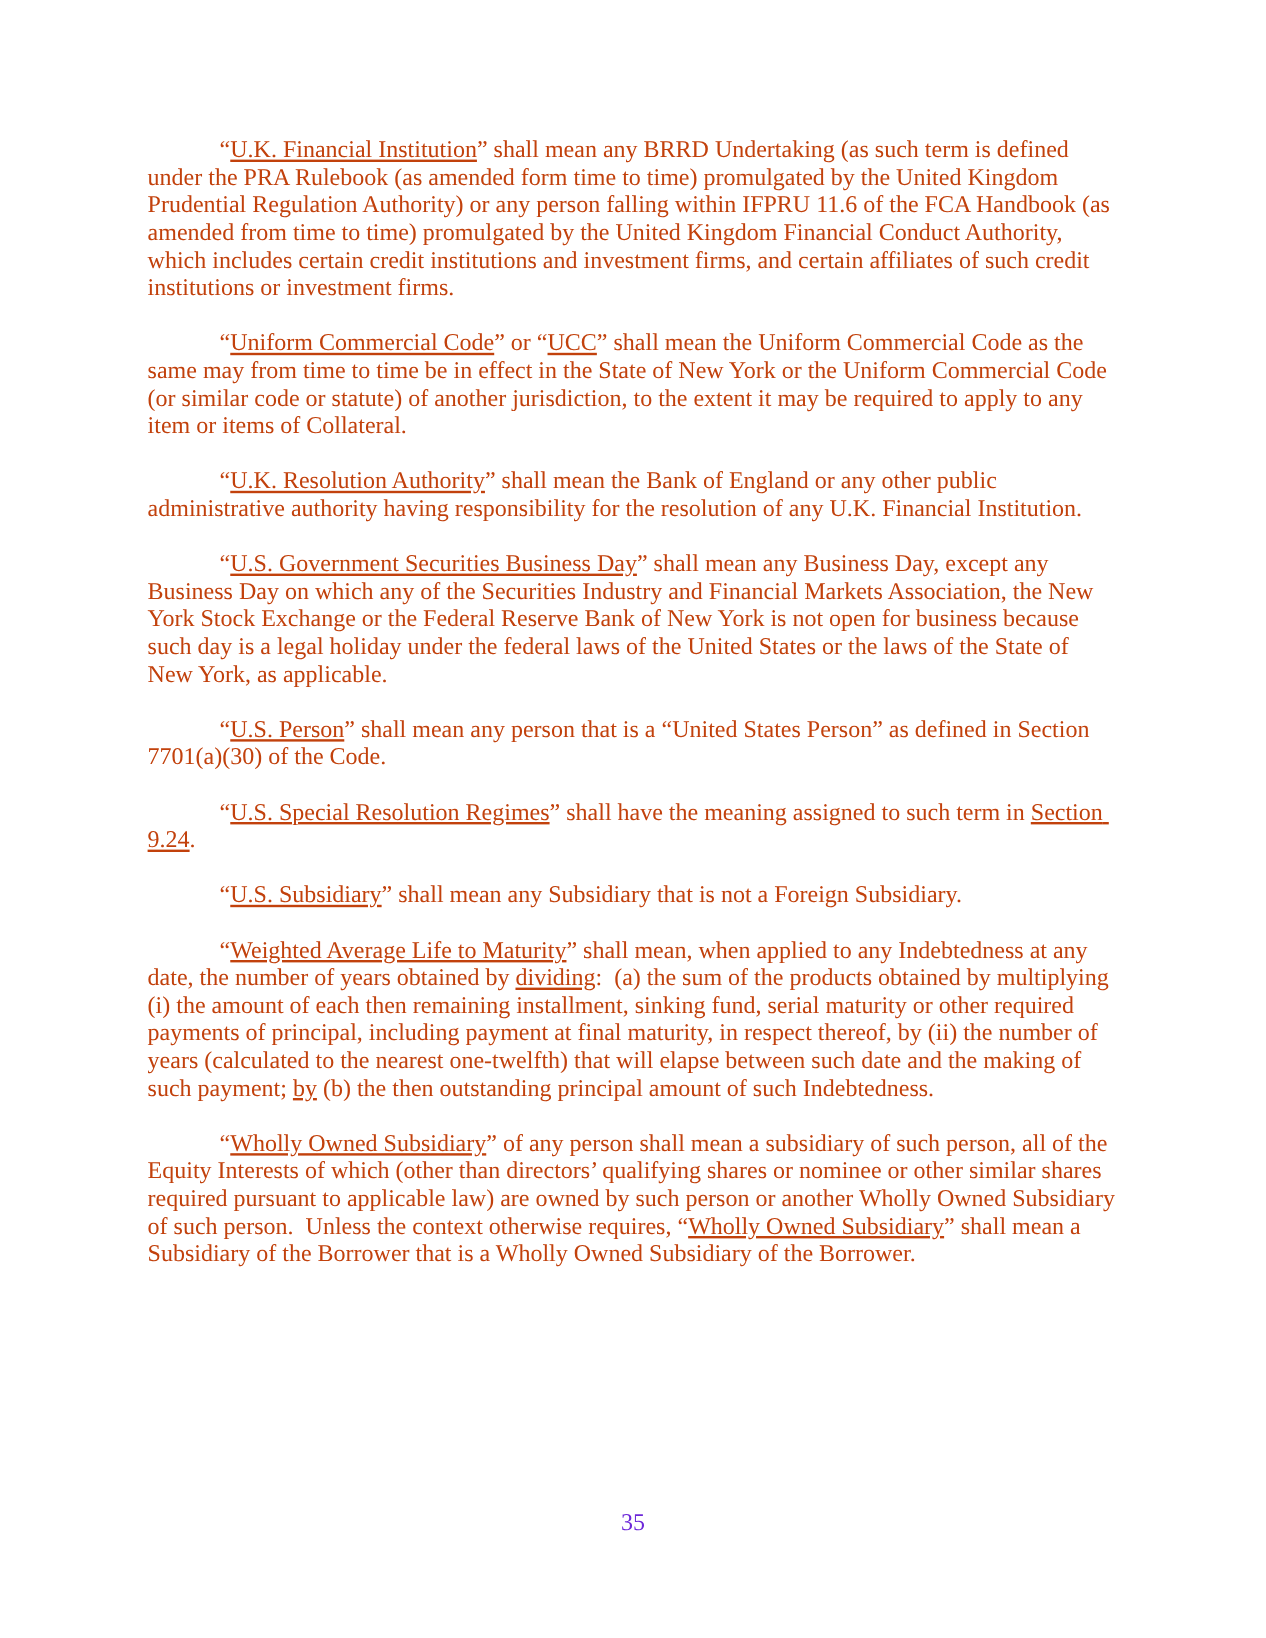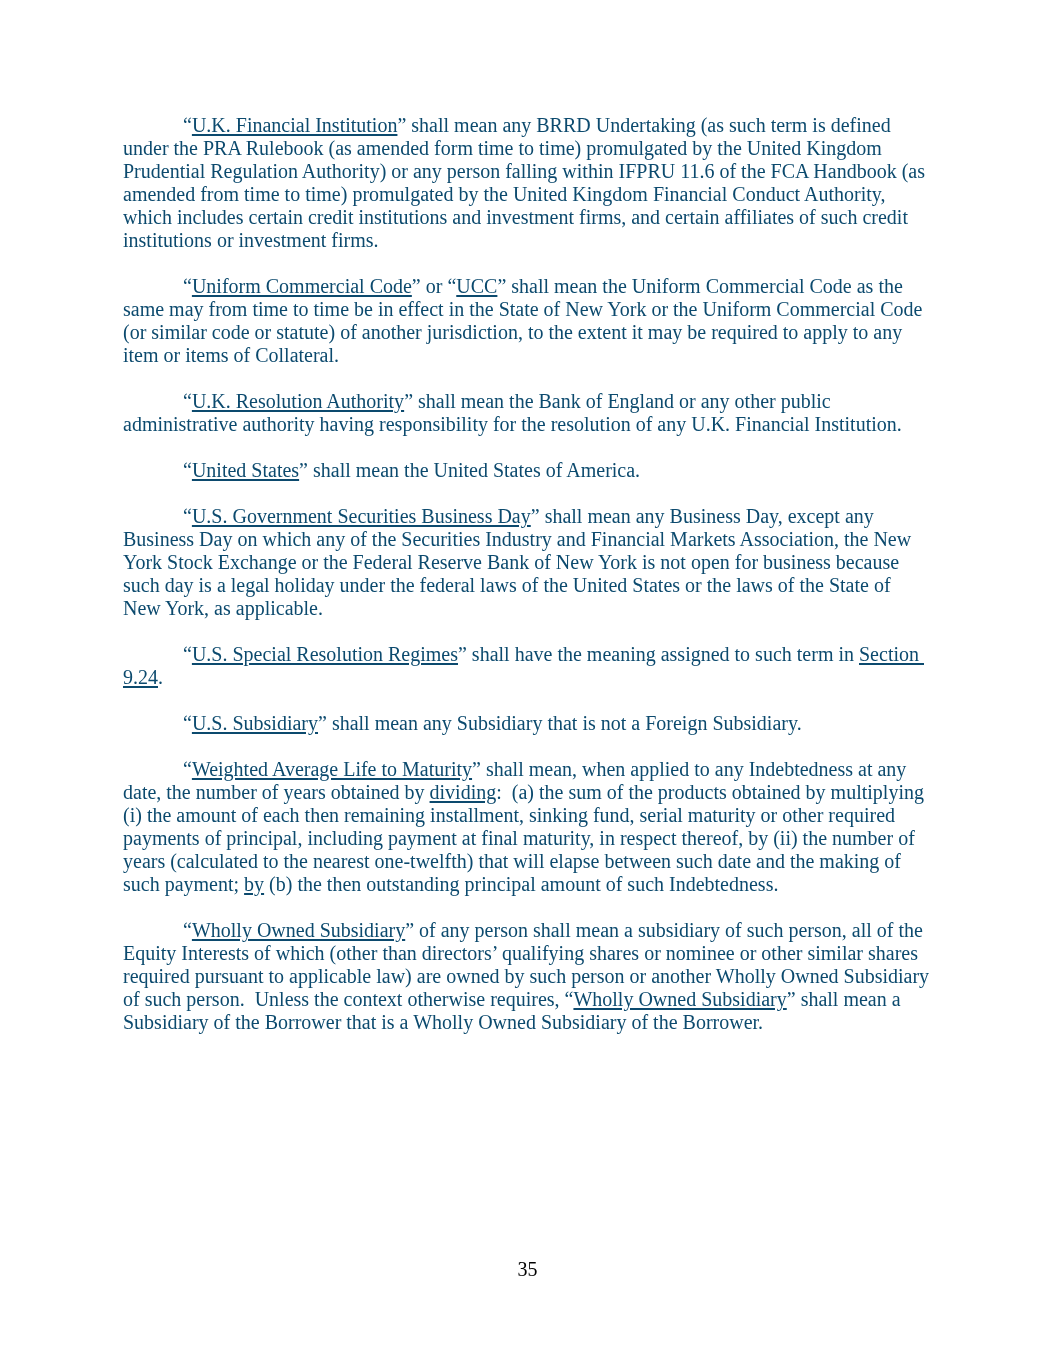--- a/index.html
+++ b/index.html
@@ -29,51 +29,51 @@
     left: 123px;
     width: 810px;
   }
   p.para {
     margin: 0 0 23px 0;
     font-size: 20px;
     line-height: 23px;
     text-indent: 60px;
     text-align: left;
     white-space: pre-wrap;
-    color: #0c4a6e;
+    color: #c2410c;
   }
   p.para:last-child {
     margin-bottom: 2px;
   }
   span.u {
     text-decoration: underline;
     text-underline-offset: 2px;
   }
   .footer {
     position: absolute;
     top: 1258px;
     left: 0;
     width: 1055px;
     text-align: center;
   }
   .page-number {
     font-size: 20px;
-    color: #000000;
+    color: #6d28d9;
   }
 </style>
 </head>
 <body>
 
 <main class="page">
   <section class="content" id="paragraphs">
       <p class="para">“<span class="u">U.K. Financial Institution</span>” shall mean any BRRD Undertaking (as such term is defined under the PRA Rulebook (as amended form time to time) promulgated by the United Kingdom Prudential Regulation Authority) or any person falling within IFPRU 11.6 of the FCA Handbook (as amended from time to time) promulgated by the United Kingdom Financial Conduct Authority, which includes certain credit institutions and investment firms, and certain affiliates of such credit institutions or investment firms.</p>
       <p class="para">“<span class="u">Uniform Commercial Code</span>” or “<span class="u">UCC</span>” shall mean the Uniform Commercial Code as the same may from time to time be in effect in the State of New York or the Uniform Commercial Code (or similar code or statute) of another jurisdiction, to the extent it may be required to apply to any item or items of Collateral.</p>
       <p class="para">“<span class="u">U.K. Resolution Authority</span>” shall mean the Bank of England or any other public administrative authority having responsibility for the resolution of any U.K. Financial Institution.</p>
-      <p class="para">“<span class="u">United States</span>” shall mean the United States of America.</p>
       <p class="para">“<span class="u">U.S. Government Securities Business Day</span>” shall mean any Business Day, except any Business Day on which any of the Securities Industry and Financial Markets Association, the New York Stock Exchange or the Federal Reserve Bank of New York is not open for business because such day is a legal holiday under the federal laws of the United States or the laws of the State of New York, as applicable.</p>
+      <p class="para">“<span class="u">U.S. Person</span>” shall mean any person that is a “United States Person” as defined in Section 7701(a)(30) of the Code.</p>
       <p class="para">“<span class="u">U.S. Special Resolution Regimes</span>” shall have the meaning assigned to such term in <span class="u">Section 9.24</span>.</p>
       <p class="para">“<span class="u">U.S. Subsidiary</span>” shall mean any Subsidiary that is not a Foreign Subsidiary.</p>
       <p class="para">“<span class="u">Weighted Average Life to Maturity</span>” shall mean, when applied to any Indebtedness at any date, the number of years obtained by <span class="u">dividing</span>:  (a) the sum of the products obtained by multiplying (i) the amount of each then remaining installment, sinking fund, serial maturity or other required payments of principal, including payment at final maturity, in respect thereof, by (ii) the number of years (calculated to the nearest one-twelfth) that will elapse between such date and the making of such payment; <span class="u">by</span> (b) the then outstanding principal amount of such Indebtedness.</p>
       <p class="para">“<span class="u">Wholly Owned Subsidiary</span>” of any person shall mean a subsidiary of such person, all of the Equity Interests of which (other than directors’ qualifying shares or nominee or other similar shares required pursuant to applicable law) are owned by such person or another Wholly Owned Subsidiary of such person.  Unless the context otherwise requires, “<span class="u">Wholly Owned Subsidiary</span>” shall mean a Subsidiary of the Borrower that is a Wholly Owned Subsidiary of the Borrower.</p>
     </section>
   <footer class="footer">
     <span class="page-number">35</span>
   </footer>
 </main>
 

